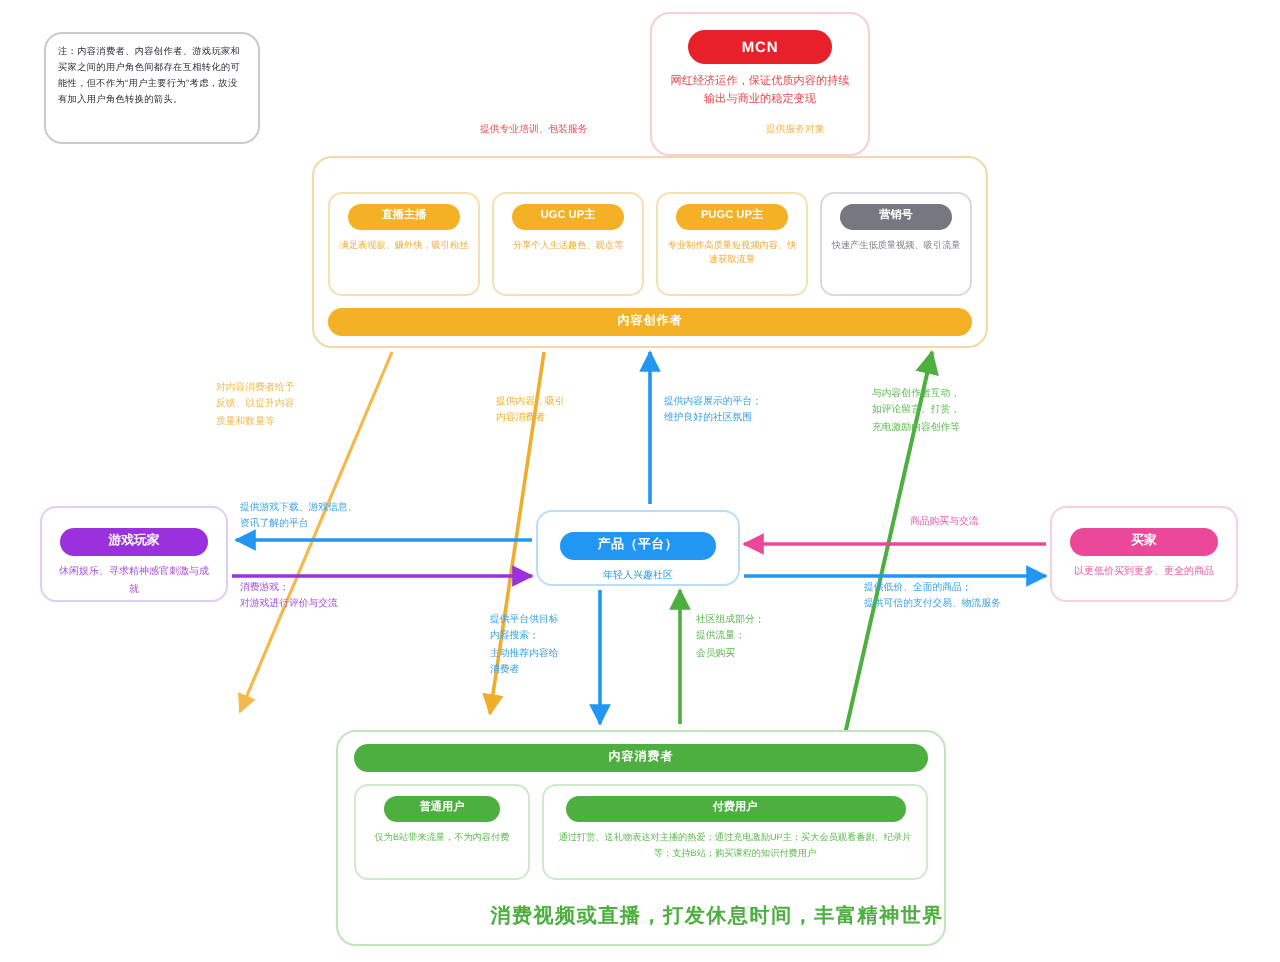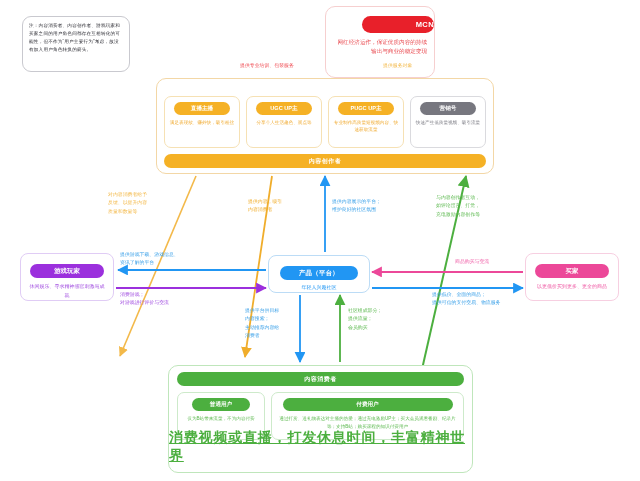--- a/index.html
+++ b/index.html
@@ -21,21 +21,21 @@
     border:1px solid #c9c9cf;border-radius:9px;background:#fff;
     padding:5px 6px;
     font-size:4.6px;line-height:1.72;color:#2b2b32;
     letter-spacing:.2px;
   }
 
   
   .mcn-wrap{
     left:325px;top:6px;width:110px;height:72px;
     border:1px solid #f6cfcf;border-radius:10px;background:#fff;
-    padding-top:6px;text-align:right;
+    padding-top:6px;text-align:center;
   }
   .mcn-pill{
     display:inline-block;width:72px;height:17px;line-height:17px;
     background:#e8202a;border-radius:9px;
     color:#fff;font-size:7.5px;font-weight:bold;letter-spacing:.4px;
   }
   .mcn-desc{
     margin-top:5px;padding:0 7px;
     font-size:5.6px;line-height:1.68;color:#e8454b;
   }
@@ -136,22 +136,22 @@
     background:#4caf3f;border-radius:7px;color:#fff;
     font-size:5.6px;font-weight:bold;
   }
   .ucard.normal .ucard-pill{width:58px;}
   .ucard.paid .ucard-pill{width:170px;}
   .ucard-desc{
     margin-top:4px;padding:0 5px;text-align:center;
     font-size:4.6px;line-height:1.65;color:#5cb94f;
   }
   .consumer-foot{
-    position:absolute;left:0;right:0;bottom:7px;text-align:left;
-    font-size:14px;font-weight:bold;color:#4caf3f;letter-spacing:.8px;text-decoration:underline;
+    position:absolute;left:0;right:0;bottom:7px;text-align:right;
+    font-size:10px;font-weight:bold;color:#4caf3f;letter-spacing:.8px;
   }
 
   
   .lbl{position:absolute;font-size:4.9px;line-height:1.7;white-space:pre-line;}
   .lbl.red{color:#ef4b52;}
   .lbl.orange{color:#f3b94a;}
   .lbl.orange2{color:#f0ad2b;}
   .lbl.blue{color:#3aa0e8;}
   .lbl.purple{color:#a24fe0;}
   .lbl.green{color:#5cb94f;}

